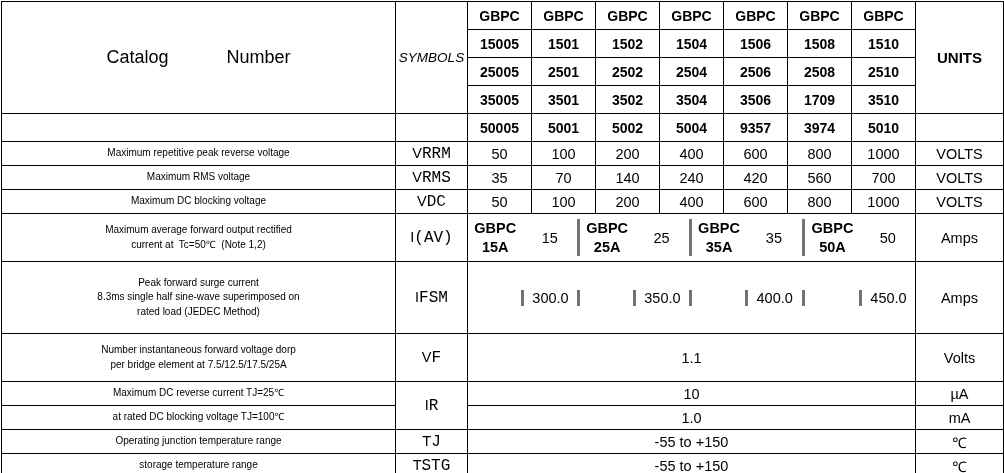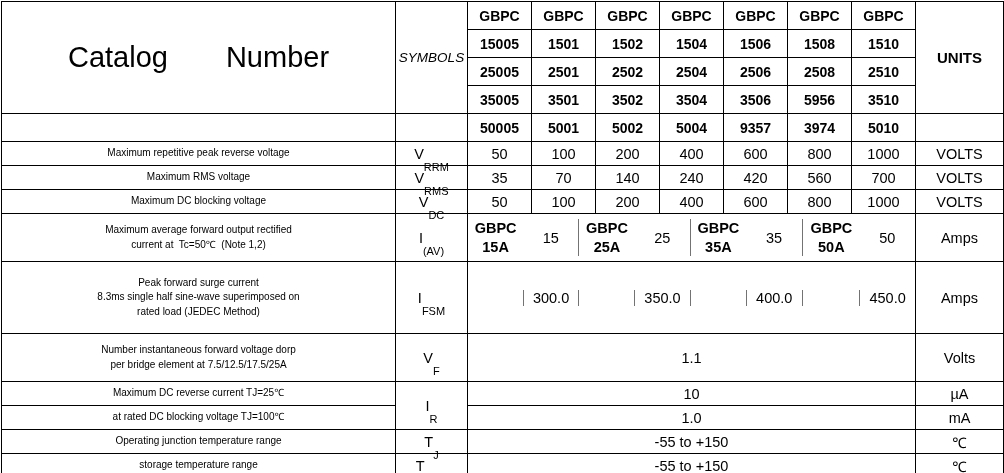--- a/index.html
+++ b/index.html
@@ -30,21 +30,21 @@
     vertical-align: middle;
     text-align: center;
   }
   .pad-l {
     text-align: left;
     padding-left: 5px;
   }
   .catalog-cell {
     text-align: left;
     padding-left: 8px;
-    font-size: 29px;
+    font-size: 18px;
   }
   .catalog-cell .cat-word {
     display: inline-block;
   }
   .catalog-cell .cat-gap {
     display: inline-block;
     width: 58px;
   }
   .sym {
     font-style: italic;
@@ -61,43 +61,44 @@
   }
   .row-label {
     font-size: 10px;
     line-height: 1.45;
   }
   .row-label div { white-space: pre; }
   .symcell {
     font-size: 14.5px;
   }
   .sub {
-    font-size: 11px;
+    font-size: 16px;
     vertical-align: baseline;
     position: relative;
-    top: 12px;
+    top: 0;
+    font-family: Liberation Mono, monospace;
   }
   
   .inner-wrap {
     width: 100%;
     height: 100%;
   }
   table.inner {
     border-collapse: collapse;
     table-layout: fixed;
     width: 100%;
     height: 100%;
   }
   table.inner td {
     border: 0;
     text-align: center;
     vertical-align: middle;
     font-size: 14.5px;
   }
-  table.inner td.vline-r { border-right: 1px solid #737373; }
+  table.inner td.vline-r { border-right: 3px solid #737373; }
   .pkg {
     font-weight: bold;
     font-size: 14.5px;
     line-height: 1.25;
   }
   .center-big { font-size: 14.5px; }
   .nowrap { white-space: nowrap; }
 </style>
 </head>
 <body>
@@ -152,21 +153,21 @@
       <td class="hdr-part">2508</td>
       <td class="hdr-part">2510</td>
     </tr>
 
     <tr>
       <td class="hdr-part">35005</td>
       <td class="hdr-part">3501</td>
       <td class="hdr-part">3502</td>
       <td class="hdr-part">3504</td>
       <td class="hdr-part">3506</td>
-      <td class="hdr-part">5956</td>
+      <td class="hdr-part">1709</td>
       <td class="hdr-part">3510</td>
     </tr>
 
     <tr>
       <td style="border-top:1px solid #000; border-bottom:1px solid #000;"></td>
       <td></td>
       <td class="hdr-part">50005</td>
       <td class="hdr-part">5001</td>
       <td class="hdr-part">5002</td>
       <td class="hdr-part">5004</td>

